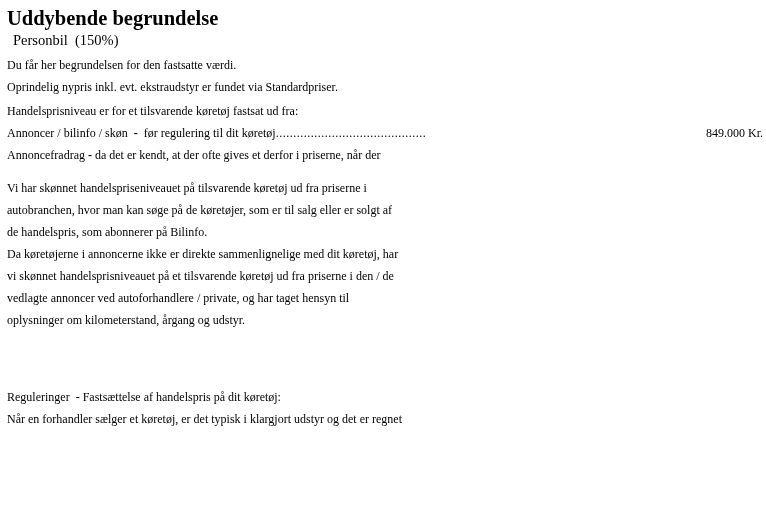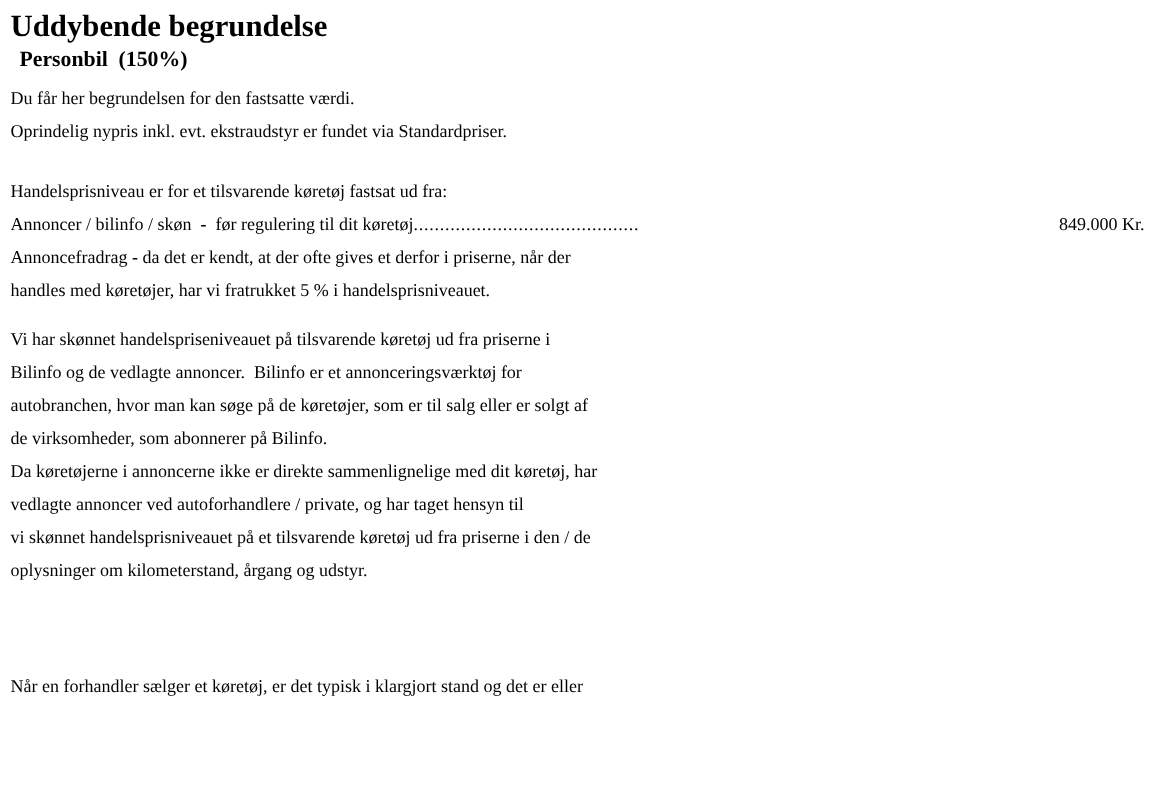--- a/index.html
+++ b/index.html
@@ -19,32 +19,32 @@
     overflow: hidden;
   }
   .heading {
     font-size: 20.5px;
     font-weight: bold;
     line-height: 24px;
     white-space: pre;
   }
   .subheading {
     font-size: 14.5px;
-    font-weight: bold;
+    font-weight: normal;
     line-height: 16px;
     margin: 2px 0 0 6px;
     white-space: pre;
   }
   .line {
     font-size: 12px;
     line-height: 22px;
     white-space: pre-wrap;
   }
   .block-intro { margin-top: 6px; }
-  .block-handels { margin-top: 18px; }
+  .block-handels { margin-top: 2px; }
   .block-bilinfo { margin-top: 11px; }
   .block-reguleringer { margin-top: 55px; }
   .row {
     display: flex;
     align-items: baseline;
   }
   .row-label {
     white-space: pre;
     overflow: hidden;
     flex: 0 1 auto;
@@ -72,31 +72,30 @@
     <div class="line">Oprindelig nypris inkl. evt. ekstraudstyr er fundet via Standardpriser.</div>
   </div>
 
   <div class="block-handels">
     <div class="line">Handelsprisniveau er for et tilsvarende køretøj fastsat ud fra:</div>
     <div class="line row">
       <span class="row-label"><span>Annoncer / bilinfo / skøn</span><span class="dash">  -  </span><span>før regulering til dit køretøj</span><span class="dots">...........................................</span></span>
       <span class="amount">849.000 Kr.</span>
     </div>
     <div class="line"><span>Annoncefradrag</span><span class="dash"> - </span><span>da det er kendt, at der ofte gives et derfor i priserne, når der</span></div>
-    <div class="line">handles med køretøjer, har vi fratrukket 5 % i handelsprisniveauet.</div>
   </div>
 
   <div class="block-bilinfo">
     <div class="line">Vi har skønnet handelspriseniveauet på tilsvarende køretøj ud fra priserne i</div>
-    <div class="line">Bilinfo og de vedlagte annoncer.  Bilinfo er et annonceringsværktøj for</div>
     <div class="line">autobranchen, hvor man kan søge på de køretøjer, som er til salg eller er solgt af</div>
-    <div class="line">de virksomheder, som abonnerer på Bilinfo.</div>
+    <div class="line">de handelspris, som abonnerer på Bilinfo.</div>
     <div class="line">Da køretøjerne i annoncerne ikke er direkte sammenlignelige med dit køretøj, har</div>
+    <div class="line">vi skønnet handelsprisniveauet på et tilsvarende køretøj ud fra priserne i den / de</div>
     <div class="line">vedlagte annoncer ved autoforhandlere / private, og har taget hensyn til</div>
-    <div class="line">vi skønnet handelsprisniveauet på et tilsvarende køretøj ud fra priserne i den / de</div>
     <div class="line">oplysninger om kilometerstand, årgang og udstyr.</div>
   </div>
 
   <div class="block-reguleringer">
-    <div class="line">Når en forhandler sælger et køretøj, er det typisk i klargjort stand og det er eller</div>
+    <div class="line"><span>Reguleringer</span><span class="dash">  - </span><span>Fastsættelse af handelspris på dit køretøj:</span></div>
+    <div class="line">Når en forhandler sælger et køretøj, er det typisk i klargjort udstyr og det er regnet</div>
   </div>
 
 </div>
 
 </body></html>

